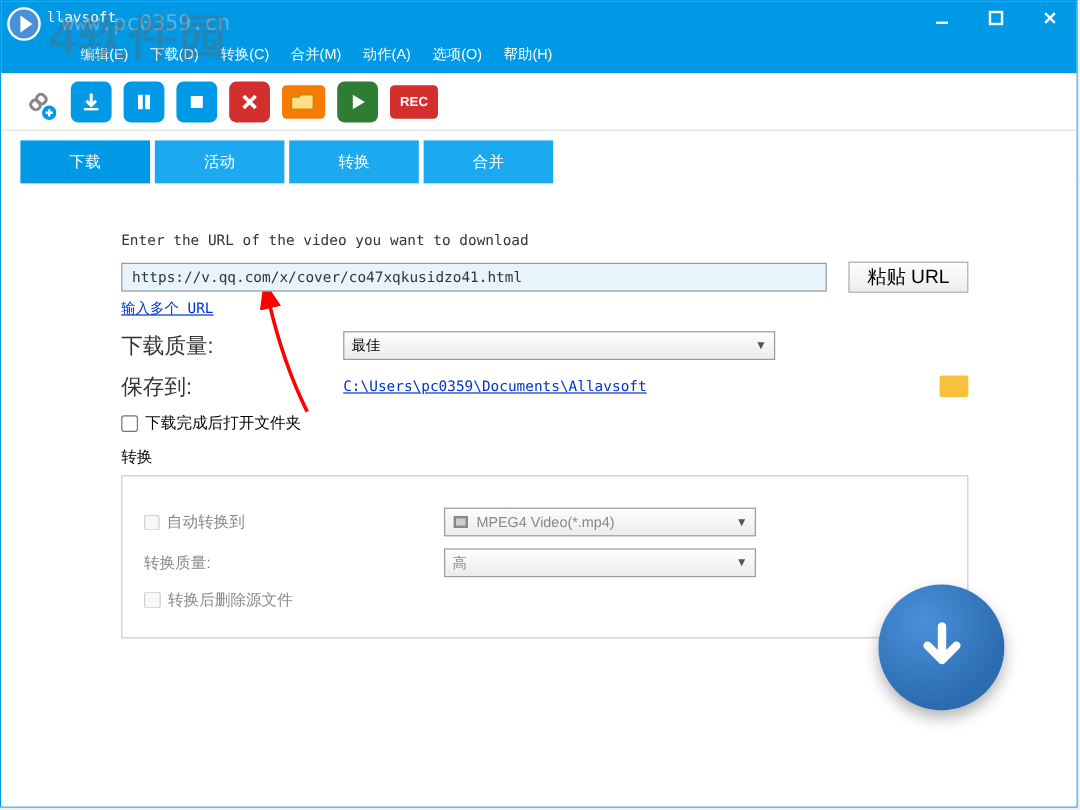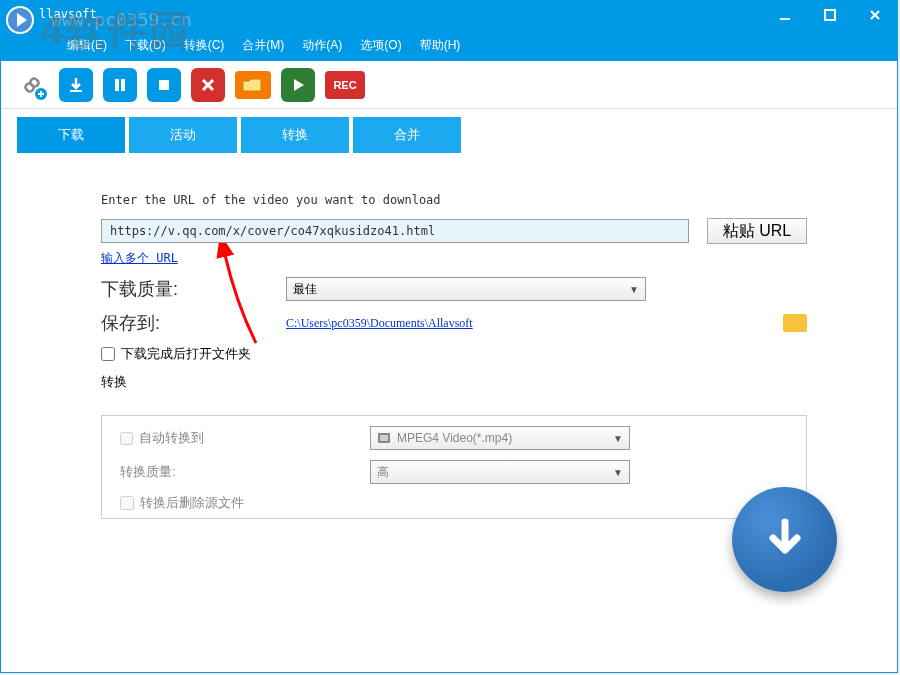--- a/index.html
+++ b/index.html
@@ -38,21 +38,21 @@
 .paste-btn { width: 100px; height: 26px; background: linear-gradient(#fdfdfd,#ececec); border: 1px solid #aaa; font-size: 16px; cursor: pointer; }
 .link-text { color: #0033cc; text-decoration: underline; font-size: 12px; cursor: pointer; font-family: SimSun, monospace; }
 .row { display: flex; align-items: center; margin: 10px 0; }
 .row-label { width: 185px; font-size: 18px; color: #333; }
 .select-box { width: 360px; height: 24px; border: 1px solid #999; background: linear-gradient(#fdfdfd,#ececec); padding: 2px 6px; font-size: 12px; display: flex; align-items: center; justify-content: space-between; cursor: pointer; }
 .folder-icon { width: 24px; height: 18px; background: #f9c23c; border-radius: 2px; margin-left: 8px; cursor: pointer; position: relative; }
 .checkbox-row { display: flex; align-items: center; gap: 6px; font-size: 13px; margin: 6px 0; }
 .checkbox-row input { width: 14px; height: 14px; }
 .convert-section { margin-top: 6px; }
 .convert-header { font-size: 13px; padding: 4px 0; }
-.convert-box { border: 1px solid #ccc; padding: 0 18px; margin-top: 20px; }
+.convert-box { border: 1px solid #ccc; padding: 16px 18px; margin-top: 2px; }
 .convert-box .row-label { width: 250px; color: #888; font-size: 13px; }
 .convert-box .select-box { width: 260px; color: #888; }
 .convert-box .checkbox-row { color: #888; }
 
 .big-download { position: absolute; right: 60px; bottom: 80px; width: 105px; height: 105px; border-radius: 50%; background: radial-gradient(circle at 35% 30%, #4a90d9, #2b6cb0 70%); display: flex; align-items: center; justify-content: center; cursor: pointer; box-shadow: 0 6px 12px rgba(0,0,0,0.3); }
 
 .red-arrow { position: absolute; left: 205px; top: 242px; pointer-events: none; z-index: 10; }
 
 .chevron { font-size: 10px; color: #555; }
 </style>
@@ -164,21 +164,21 @@
     <div class="row">
       <div class="row-label">下载质量:</div>
       <div class="select-box">
         <span>最佳</span>
         <span class="chevron">▼</span>
       </div>
     </div>
 
     <div class="row">
       <div class="row-label">保存到:</div>
-      <span class="link-text" style="flex:1;font-family:Liberation Serif, serif;">C:\Users\pc0359\Documents\Allavsoft</span>
+      <span class="link-text" style="flex:1;">C:\Users\pc0359\Documents\Allavsoft</span>
       <div class="folder-icon"></div>
     </div>
 
     <div class="checkbox-row">
       <input type="checkbox" style="">
       <span>下载完成后打开文件夹</span>
     </div>
 
     <div class="convert-section">
       <div class="convert-header">转换</div>

